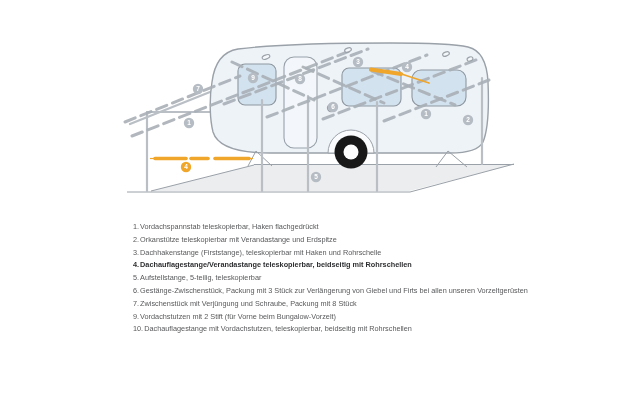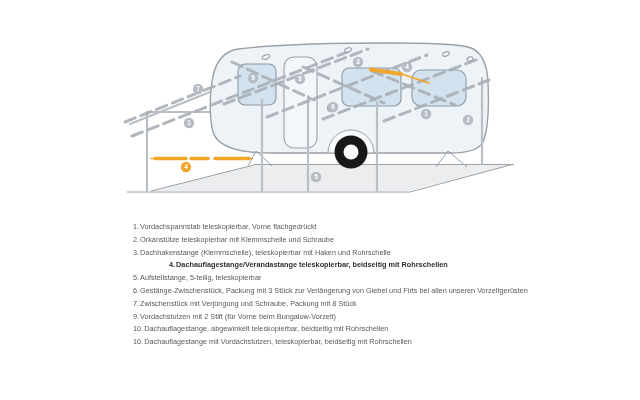--- a/index.html
+++ b/index.html
@@ -3,21 +3,21 @@
 <meta charset="utf-8">
 <style>
   html,body{margin:0;padding:0;background:#ffffff;}
   body{width:640px;height:400px;position:relative;overflow:hidden;
        font-family:"Liberation Sans",sans-serif;}
   .stage{position:absolute;left:0;top:0;width:640px;height:400px;}
   svg{position:absolute;left:0;top:0;}
   .parts-list{position:absolute;left:133px;top:221px;
       font-size:7.3px;line-height:12.8px;color:#58595b;white-space:nowrap;}
   .parts-list .row{height:12.8px;}
-  .parts-list .row.bold{font-weight:bold;color:#2e2f31;margin-left:36px;}
+  .parts-list .row.bold{font-weight:bold;color:#2e2f31;}
   .parts-list .num{margin-right:1px;}
   .marker-num{font:bold 6.5px "Liberation Sans",sans-serif;fill:#ffffff;}
   .pole{stroke:#b9bfc5;stroke-width:2.2;stroke-linecap:round;fill:none;}
   .dash{stroke:#a9afb6;stroke-width:3;stroke-linecap:round;
         stroke-dasharray:11 6;fill:none;opacity:.9;}
   .thin{stroke:#9aa1a8;stroke-width:1;fill:none;}
   .conn{fill:#f5f8fa;stroke:#9aa1a8;stroke-width:1.1;}
 </style>
 </head>
 <body>
@@ -120,24 +120,23 @@
         <circle cx="468" cy="120" r="5.2" fill="#b6bcc3"></circle>
         <text x="468" y="122.4" text-anchor="middle" class="marker-num">2</text>
         <circle cx="316" cy="177" r="5.2" fill="#b6bcc3"></circle>
         <text x="316" y="179.4" text-anchor="middle" class="marker-num">5</text>
         <circle cx="186" cy="167" r="5.2" fill="#F0A62B"></circle>
         <text x="186" y="169.4" text-anchor="middle" class="marker-num">4</text>
       </g>
   </svg>
 
   <div class="parts-list">
-      <div class="row"><span class="num">1.</span><span>Vordachspannstab teleskopierbar, Vorne flachgedrückt</span></div>
-      <div class="row"><span class="num">2.</span><span>Orkanstütze teleskopierbar mit Klemmschelle und Schraube</span></div>
-      <div class="row"><span class="num">3.</span><span>Dachhakenstange (Klemmschelle), teleskopierbar mit Haken und Rohrschelle</span></div>
+      <div class="row"><span class="num">1.</span><span>Vordachspannstab teleskopierbar, Haken flachgedrückt</span></div>
+      <div class="row"><span class="num">2.</span><span>Orkanstütze teleskopierbar mit Verandastange und Erdspitze</span></div>
+      <div class="row"><span class="num">3.</span><span>Dachhakenstange (Firststange), teleskopierbar mit Haken und Rohrschelle</span></div>
       <div class="row bold"><span class="num">4.</span><span>Dachauflagestange/Verandastange teleskopierbar, beidseitig mit Rohrschellen</span></div>
       <div class="row"><span class="num">5.</span><span>Aufstellstange, 5-teilig, teleskopierbar</span></div>
       <div class="row"><span class="num">6.</span><span>Gestänge-Zwischenstück, Packung mit 3 Stück zur Verlängerung von Giebel und Firts bei allen unseren Vorzeltgerüsten</span></div>
       <div class="row"><span class="num">7.</span><span>Zwischenstück mit Verjüngung und Schraube, Packung mit 8 Stück</span></div>
       <div class="row"><span class="num">9.</span><span>Vordachstutzen mit 2 Stift (für Vorne beim Bungalow-Vorzelt)</span></div>
-      <div class="row"><span class="num">10.</span><span>Dachauflagestange, abgewinkelt teleskopierbar, beidseitig mit Rohrschellen</span></div>
       <div class="row"><span class="num">10.</span><span>Dachauflagestange mit Vordachstutzen, teleskopierbar, beidseitig mit Rohrschellen</span></div>
     </div>
 </div>
 
 </body></html>

